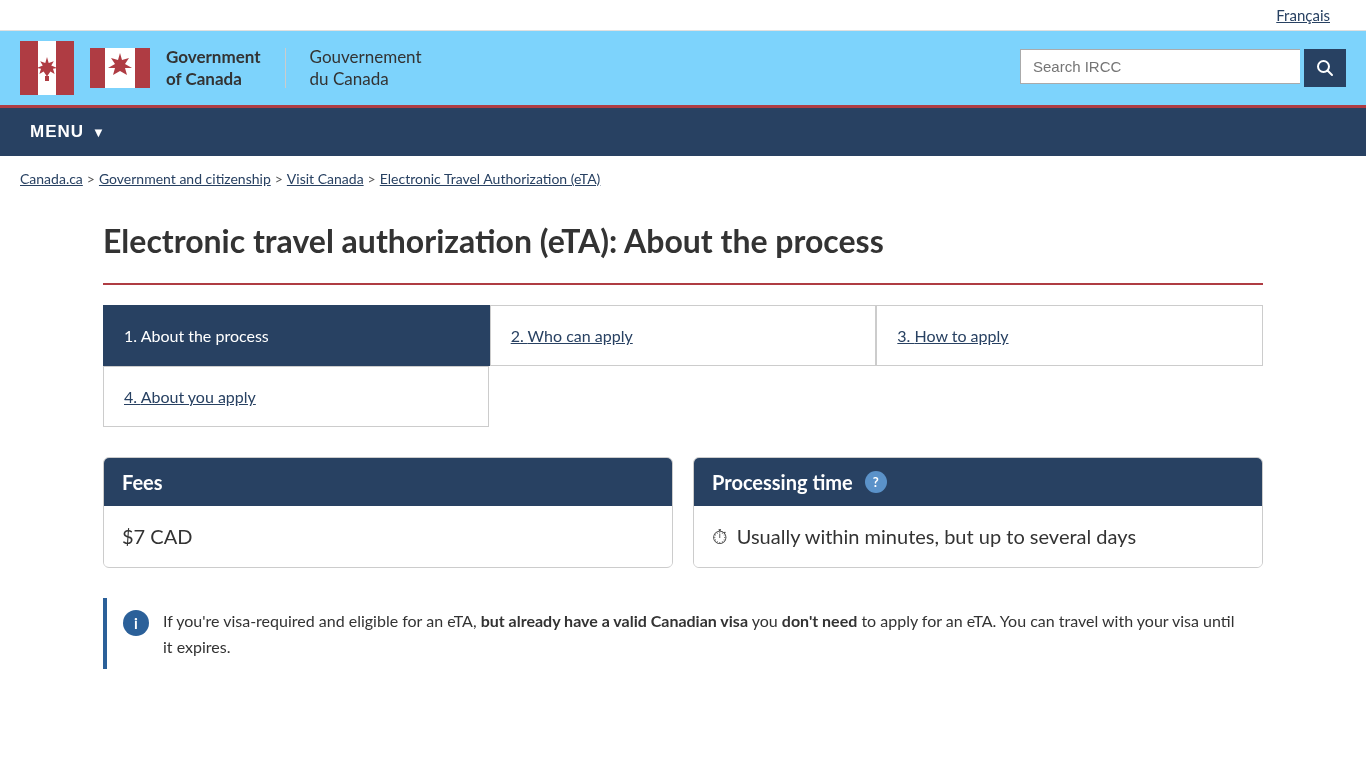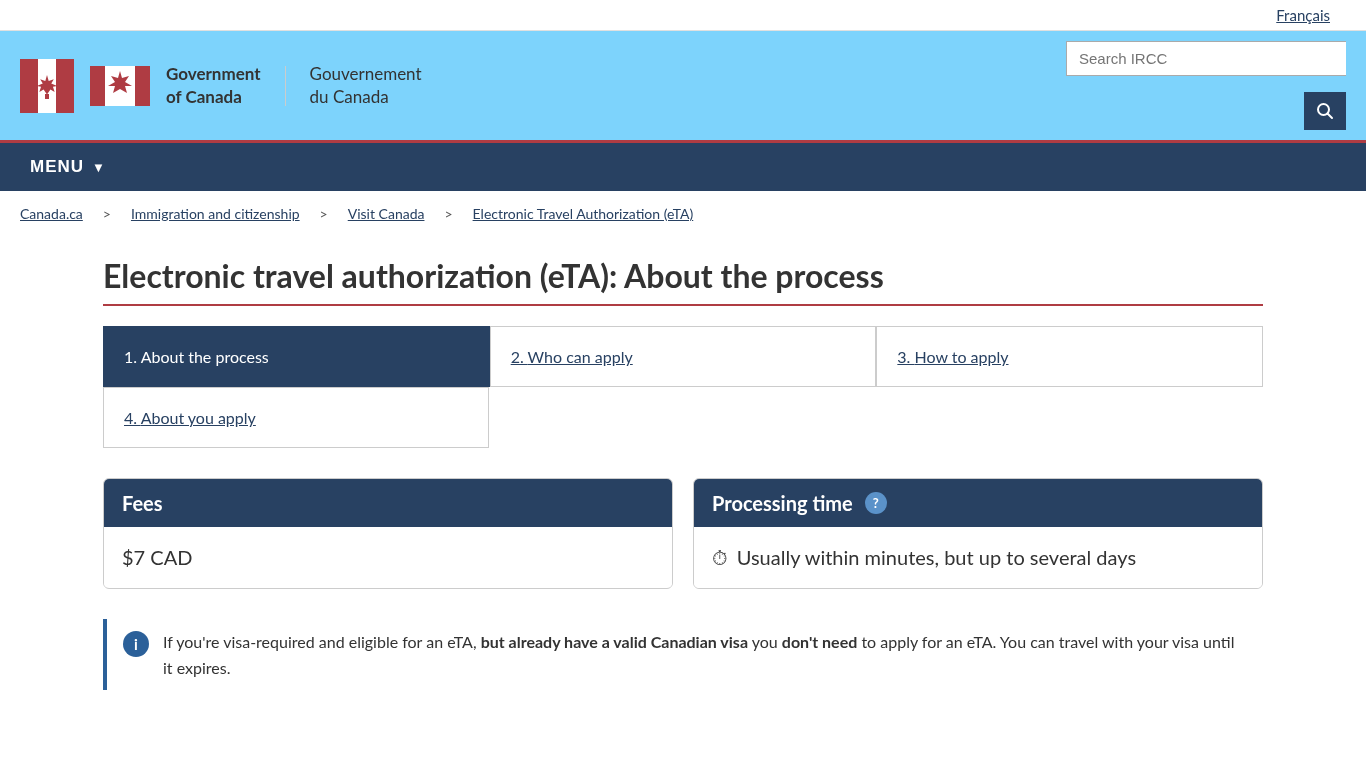--- a/index.html
+++ b/index.html
@@ -53,23 +53,22 @@
       line-height: 1.3;
     }
     .divider-vertical {
       width: 1px;
       height: 40px;
       background: #ccc;
       margin: 0 8px;
     }
     .search-area {
       display: flex;
-      align-items: flex-end;
-      gap: 16px;
-      flex-direction: column;
+      align-items: flex-start;
+      gap: 4px;
     }
     .search-input {
       width: 280px;
       padding: 8px 12px;
       font-size: 15px;
       border: 1px solid #aaa;
       border-right: none;
       outline: none;
     }
     .search-btn {
@@ -106,21 +105,21 @@
       font-size: 13px;
     }
 
     
     .breadcrumb {
       padding: 14px 20px;
       font-size: 14px;
       display: flex;
       align-items: center;
       flex-wrap: wrap;
-      gap: 16px;
+      gap: 0;
     }
     .breadcrumb a {
       color: #284162;
       text-decoration: underline;
     }
     .breadcrumb .sep {
       color: #555;
       margin: 0 4px;
     }
 
@@ -130,21 +129,21 @@
       margin: 0 auto;
       padding: 20px 20px 40px 20px;
     }
 
     .page-title {
       font-size: 32px;
       font-weight: bold;
       color: #333;
       margin-bottom: 20px;
       border-bottom: 2px solid #af3c43;
-      padding-bottom: 9px;
+      padding-bottom: 23px;
     }
 
     
     .steps-nav {
       display: flex;
       flex-wrap: wrap;
       gap: 0;
       margin-bottom: 30px;
     }
     .step-btn {
@@ -319,21 +318,21 @@
 <nav class="nav-menu">
   <button class="menu-btn">
     <span>MENU</span>
     <span class="chevron">▼</span>
   </button>
 </nav>
 
 <div class="breadcrumb">
   <a href="#">Canada.ca</a>
   <span class="sep">&gt;</span>
-  <a href="#">Immigration and citizenship</a>
+  <a href="#">Government and citizenship</a>
   <span class="sep">&gt;</span>
   <a href="#">Visit Canada</a>
   <span class="sep">&gt;</span>
   <a href="#">Electronic Travel Authorization (eTA)</a>
 </div>
 
 <main class="main-content">
   <h1 class="page-title">Electronic travel authorization (eTA): About the process</h1>
 
   <div class="steps-nav">

